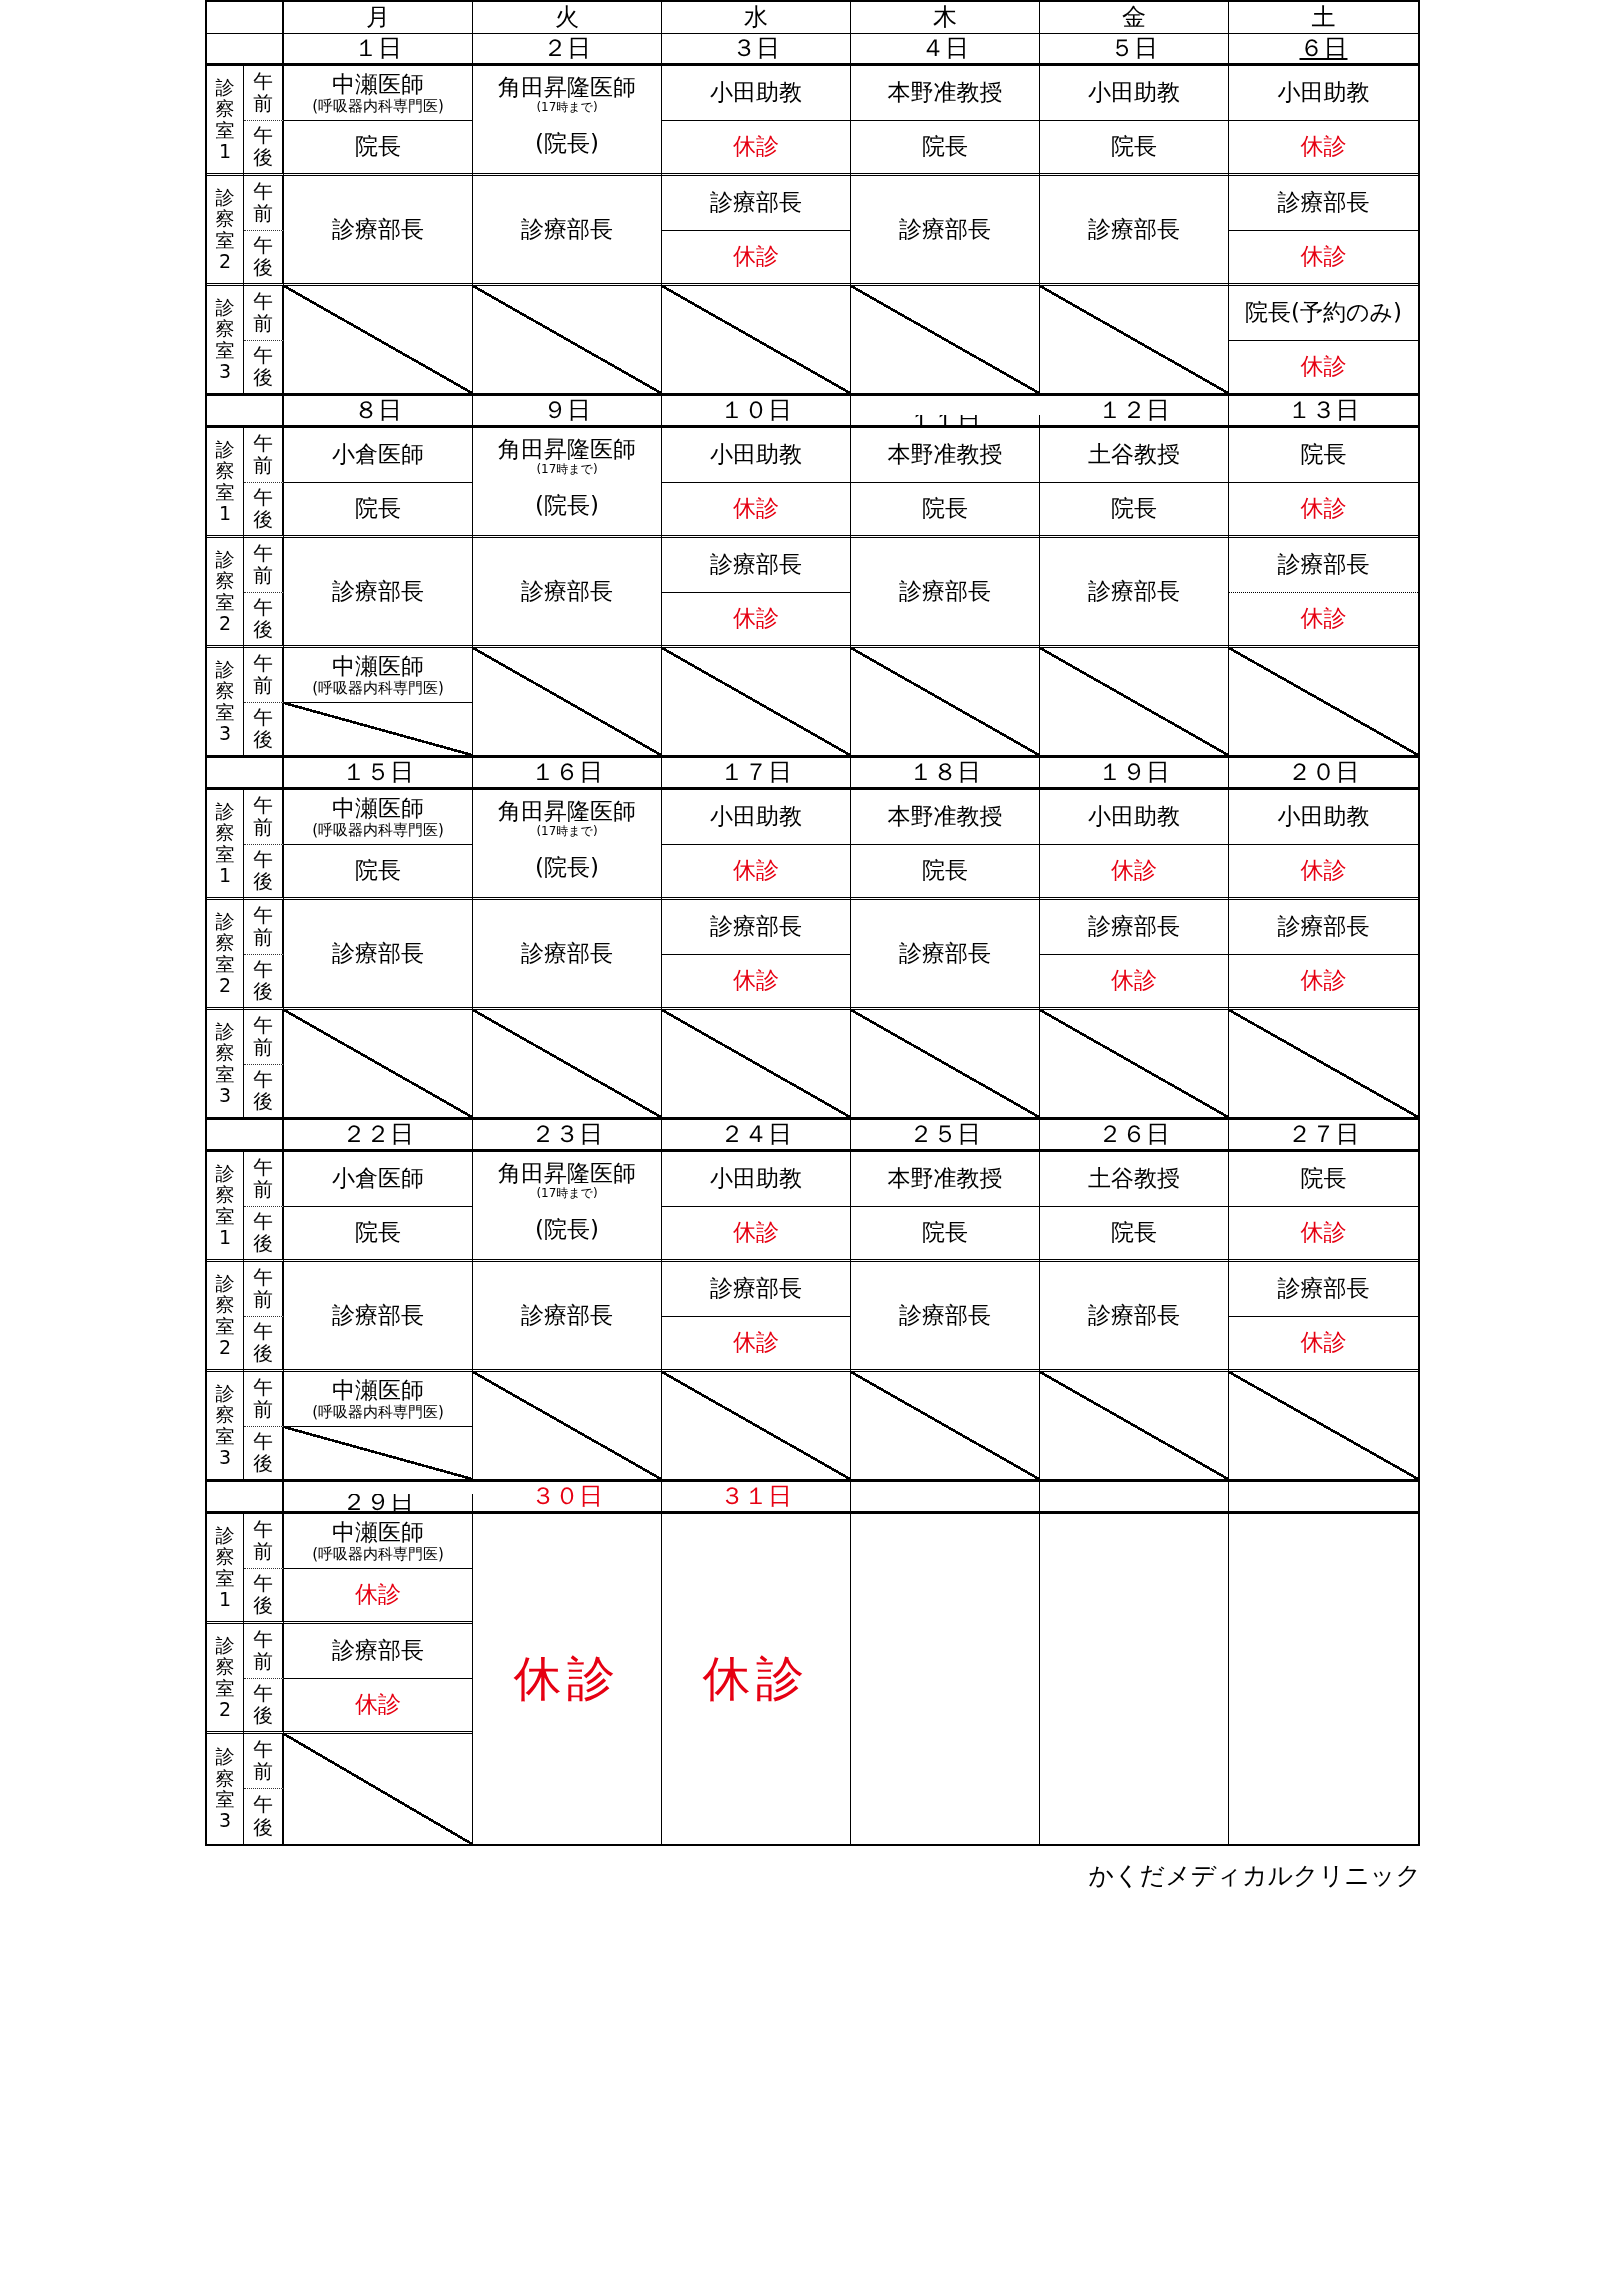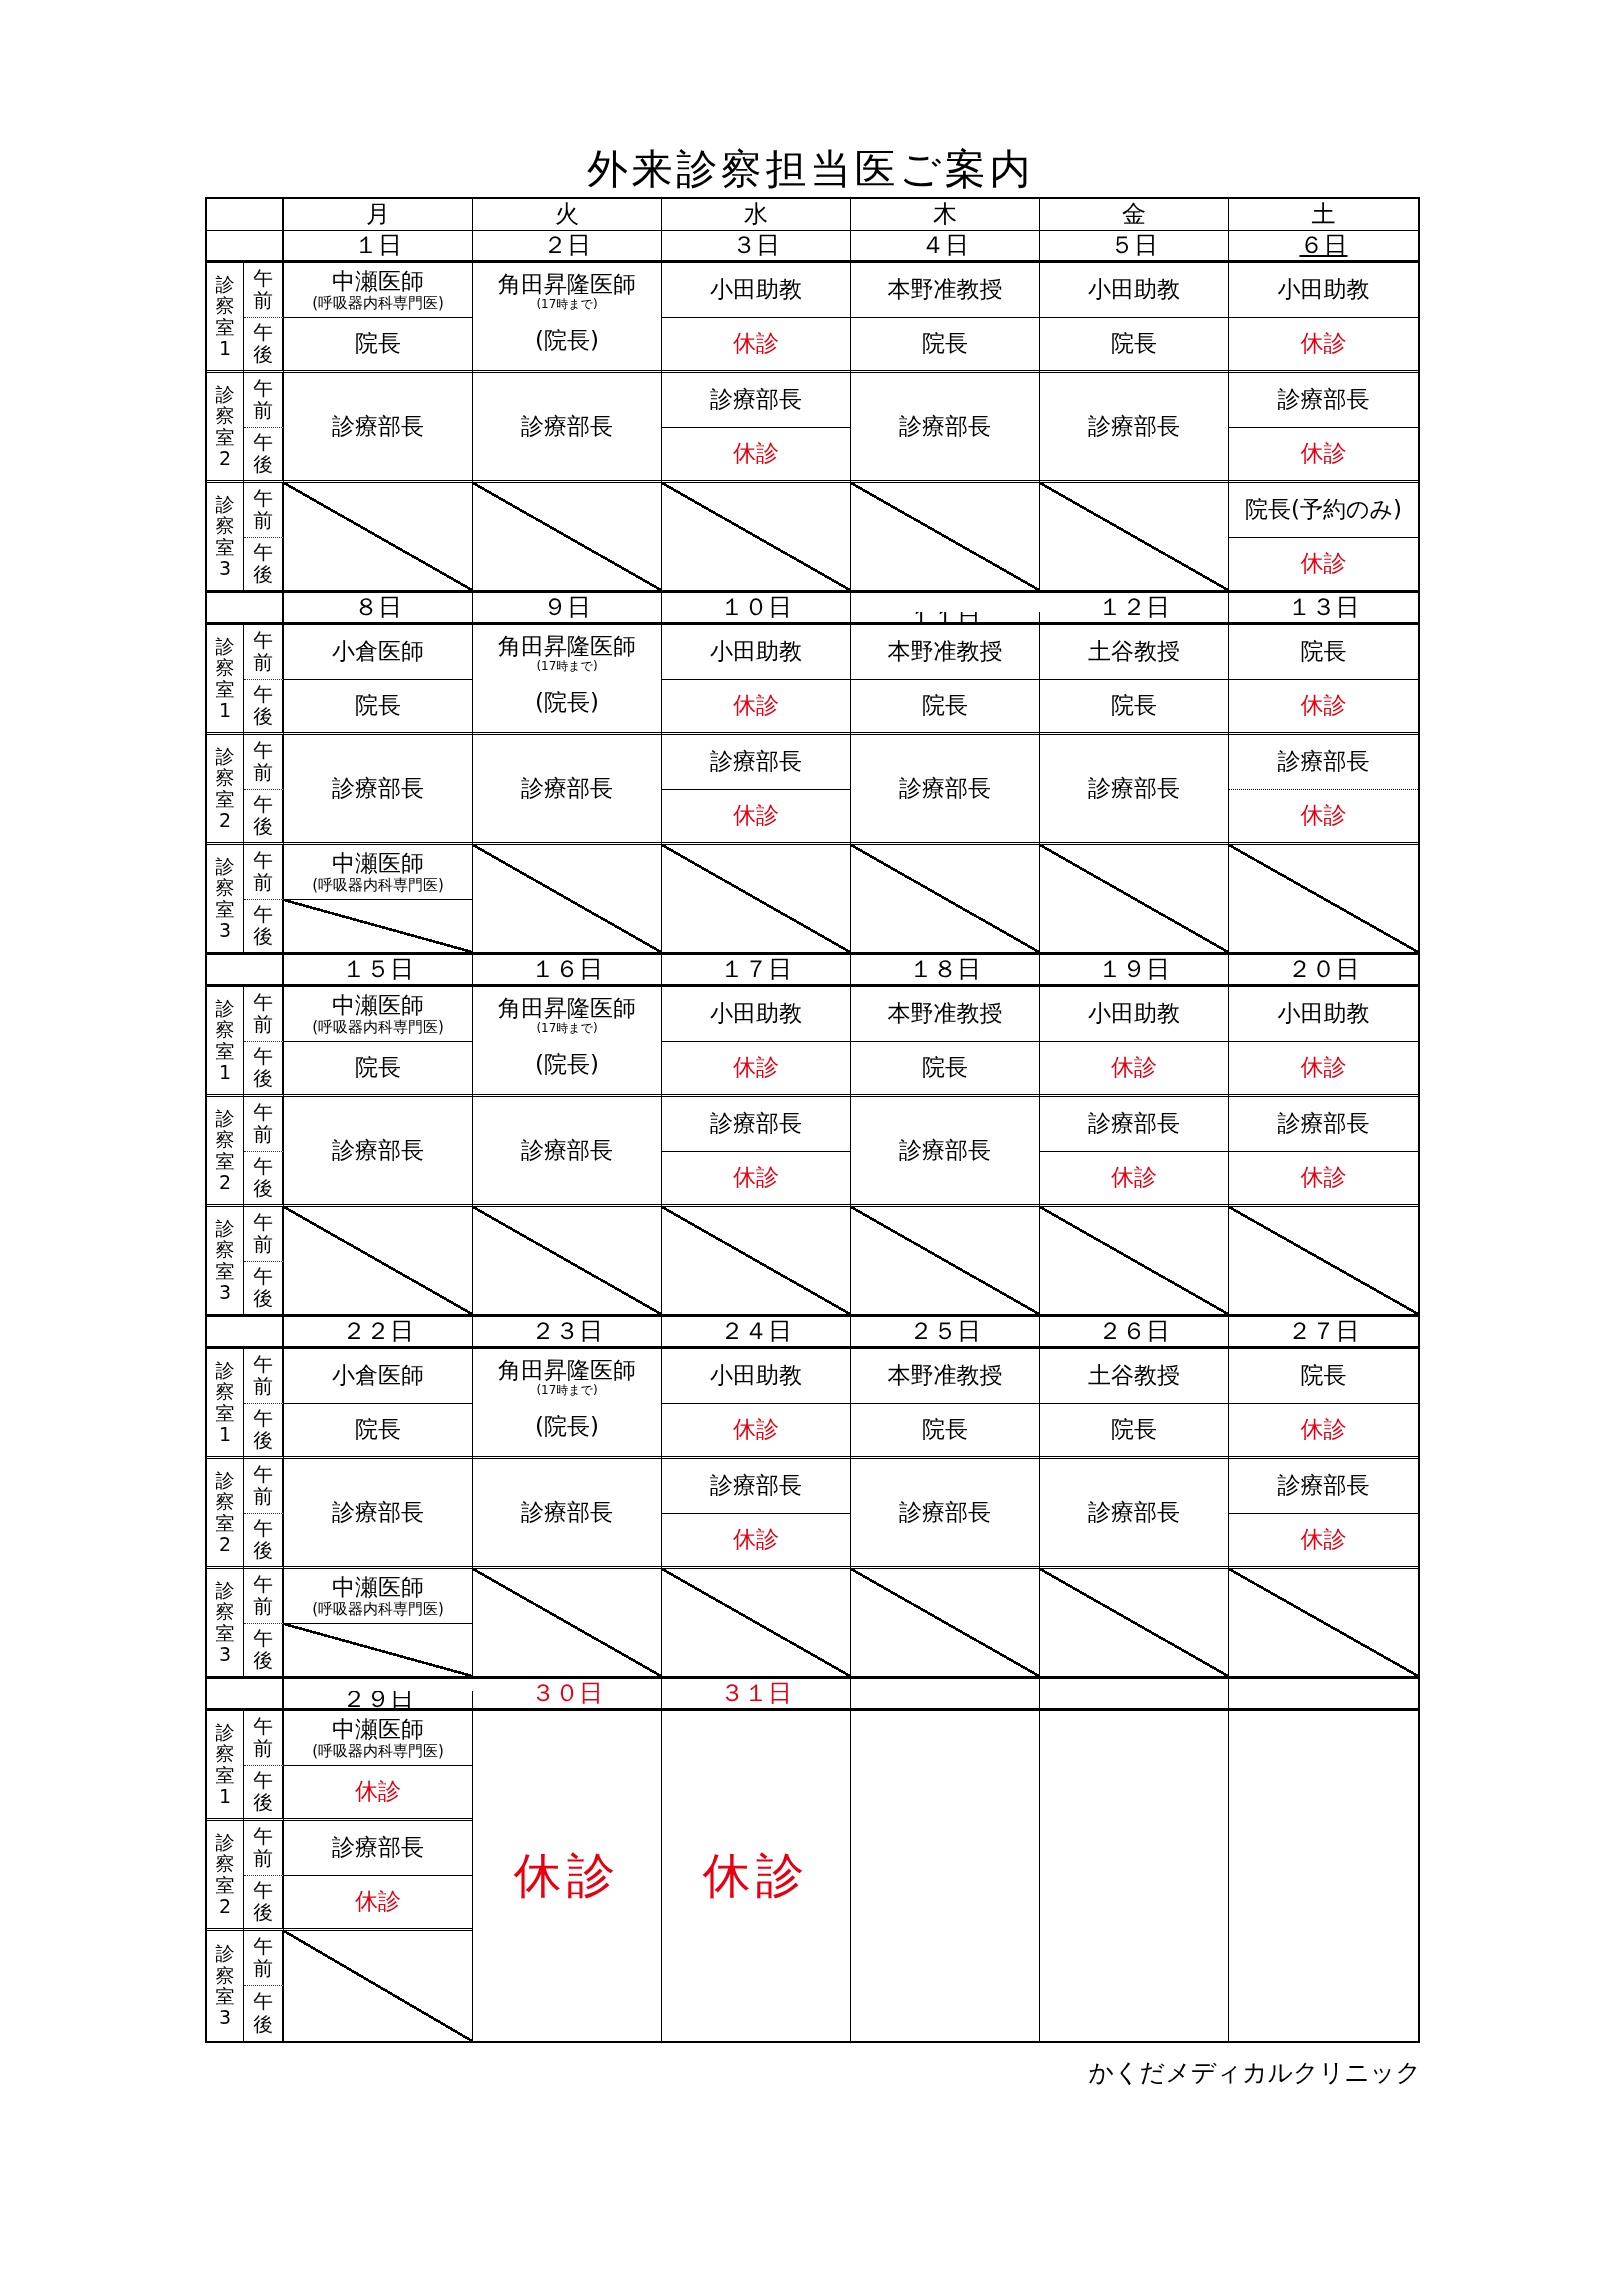--- a/index.html
+++ b/index.html
@@ -34,21 +34,20 @@
   .diag{background-image:linear-gradient(to top right,
         transparent calc(50% - 1.3px),#000 calc(50% - 1.3px),
         #000 calc(50% + 1.3px),transparent calc(50% + 1.3px))}
   .big{font-size:48px;letter-spacing:5.4px}
   .footer{width:1216px;margin-left:205px;text-align:right;font-size:25px;margin-top:12.5px}
 </style>
 </head>
 <body>
 
 <div class="page">
-  <div class="title">外来診察担当医ご案内</div>
   <div class="table-outer">
       <div class="grid hdr">
         <div class="cell br3 bb1" style="grid-area: 1 / 1 / span 1 / span 2;"></div>
         <div class="cell wd bb1 br2" style="grid-area: 1 / 3 / span 1 / span 1;">月</div>
         <div class="cell wd bb1 br2" style="grid-area: 1 / 4 / span 1 / span 1;">火</div>
         <div class="cell wd bb1 br2" style="grid-area: 1 / 5 / span 1 / span 1;">水</div>
         <div class="cell wd bb1 br2" style="grid-area: 1 / 6 / span 1 / span 1;">木</div>
         <div class="cell wd bb1 br2" style="grid-area: 1 / 7 / span 1 / span 1;">金</div>
         <div class="cell wd bb1" style="grid-area: 1 / 8 / span 1 / span 1;">土</div>
       </div>

